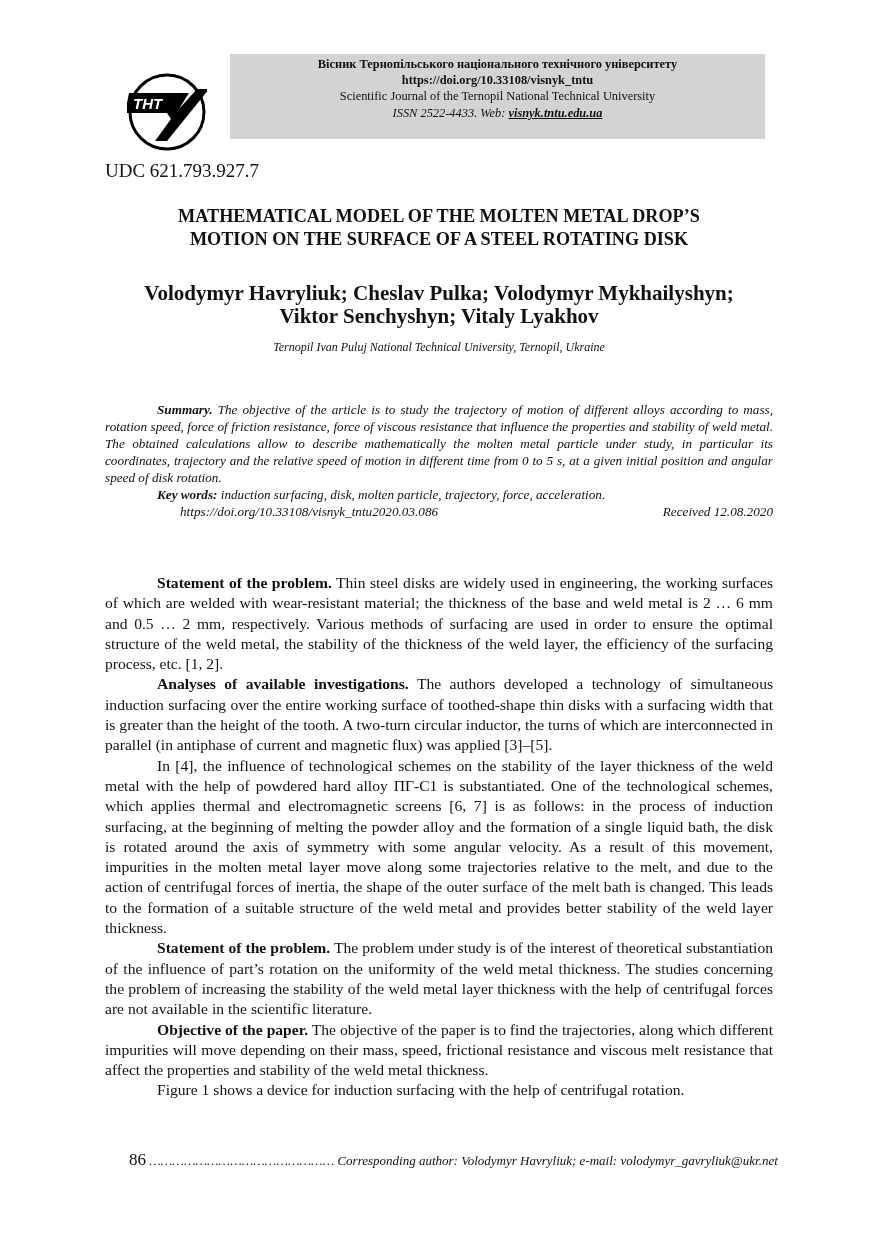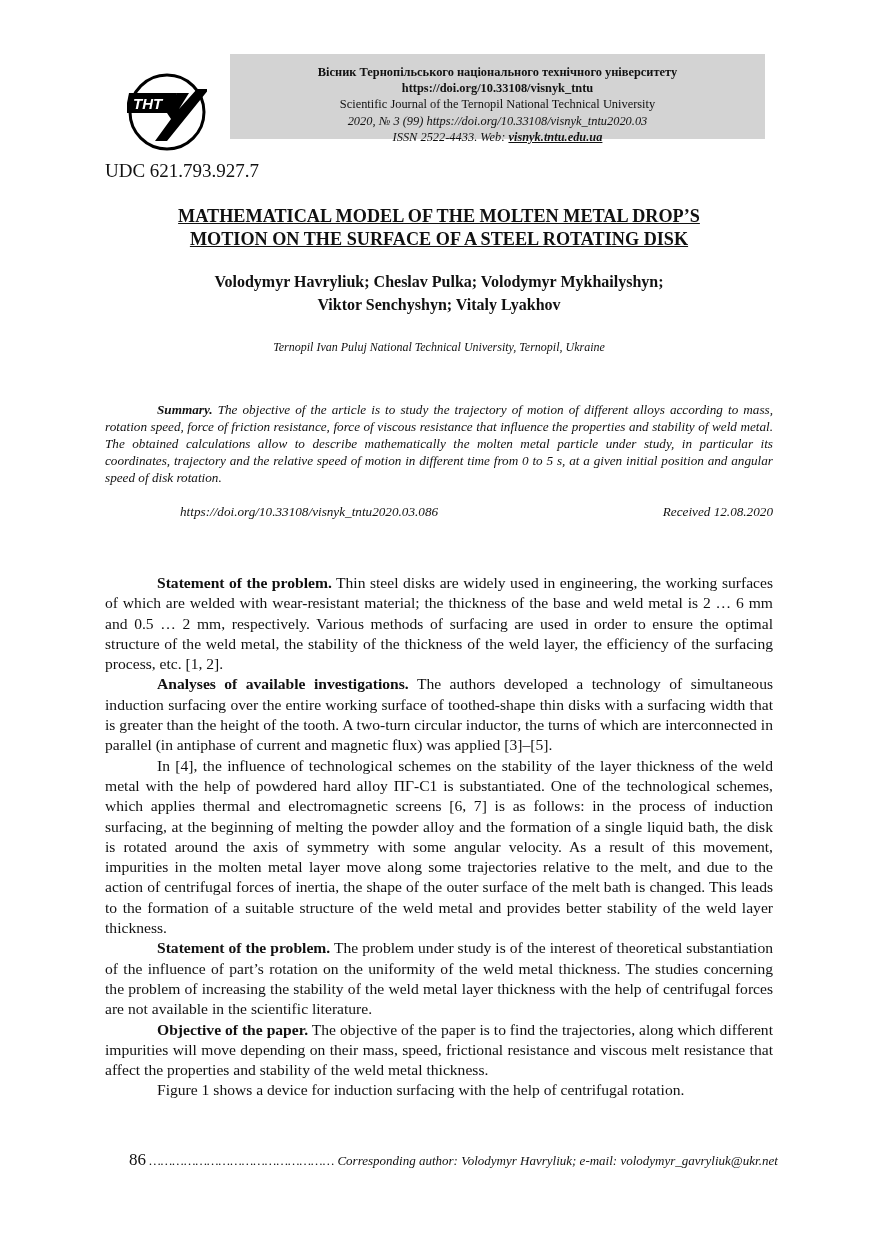--- a/index.html
+++ b/index.html
@@ -1,29 +1,29 @@
 <!DOCTYPE html>
 <html><head>
   <meta charset="utf-8">
   <style>
     html, body { margin: 0; padding: 0; background: #ffffff; }
     body { width: 877px; height: 1240px; position: relative; overflow: hidden;
            font-family: "Liberation Serif", serif; color: #111; }
     .logo { position: absolute; left: 127px; top: 71px; width: 80px; height: 82px; }
     .header-box { position: absolute; left: 230px; top: 54px; width: 535px; height: 85px;
                   background: #d3d3d3; text-align: center; font-size: 12.4px; line-height: 16.2px;
-                  padding-top: 10px; box-sizing: border-box; }
+                  padding-top: 2px; box-sizing: border-box; }
     .header-box .b { font-weight: bold; }
     .header-box .i { font-style: italic; }
     .header-box u { font-weight: bold; }
     .udc { position: absolute; left: 105px; top: 160px; font-size: 19px; font-weight: normal; }
     .title { position: absolute; left: 105px; width: 668px; top: 205px; text-align: center;
-             font-size: 18.2px; font-weight: bold; line-height: 23px; text-decoration: underline; }
-    .authors { position: absolute; left: 105px; width: 668px; top: 270px; text-align: center;
-               font-size: 16px; font-weight: bold; line-height: 23px; }
+             font-size: 18.2px; font-weight: bold; line-height: 23px; }
+    .authors { position: absolute; left: 105px; width: 668px; top: 282px; text-align: center;
+               font-size: 21px; font-weight: bold; line-height: 23px; }
     .affil { position: absolute; left: 105px; width: 668px; top: 340px; text-align: center;
              font-size: 12px; font-style: italic; }
     .summary { position: absolute; left: 105px; width: 668px; top: 402px; font-size: 13.2px;
                line-height: 16.9px; font-style: italic; text-align: justify; }
     .summary p { margin: 0; text-indent: 52px; }
     .summary b { font-style: italic; }
     .doi-row { position: absolute; left: 105px; width: 668px; top: 504px; font-size: 13.2px;
                font-style: italic; }
     .doi-row .doi { position: absolute; left: 75px; font-style: italic; }
     .doi-row .received { position: absolute; right: 0; text-align: center; }
@@ -43,40 +43,40 @@
     <polygon points="2,22 50,22 46,42 -2,42" fill="#000"></polygon>
     <polygon points="50,22 62,22 52,38 70,18 82,18 40,70 28,70 44,48 40,42" fill="#000"></polygon>
     <text x="6" y="38" font-family="Liberation Sans, sans-serif" font-weight="bold" font-style="italic" font-size="15" fill="#fff">THT</text>
   </svg>
 </div>
 
 <div class="header-box">
   <div class="b">Вісник Тернопільського національного технічного університету</div>
   <div class="b">https://doi.org/10.33108/visnyk_tntu</div>
   <div>Scientific Journal of the Ternopil National Technical University</div>
-  <div class="i">2020, № 3 (99) https://doi.org/10.33108/visnyk_tntu2020.03</div>
   <div class="i"><span>ISSN 2522-4433. Web: </span><u>visnyk.tntu.edu.ua</u></div>
 </div>
 
 <div class="udc">UDC 621.793.927.7</div>
 
 <div class="title">
   <div>MATHEMATICAL MODEL OF THE MOLTEN METAL DROP’S</div>
   <div>MOTION ON THE SURFACE OF A STEEL ROTATING DISK</div>
 </div>
 
 <div class="authors">
   <div>Volodymyr Havryliuk; Cheslav Pulka; Volodymyr Mykhailyshyn;</div>
   <div>Viktor Senchyshyn; Vitaly Lyakhov</div>
 </div>
 
 <div class="affil">Ternopil Ivan Puluj National Technical University, Ternopil, Ukraine</div>
 
 <div class="summary">
   <p><b>Summary.</b><span> The objective of the article is to study the trajectory of motion of different alloys according to mass, rotation speed, force of friction resistance, force of viscous resistance that influence the properties and stability of weld metal. The obtained calculations allow to describe mathematically the molten metal particle under study, in particular its coordinates, trajectory and the relative speed of motion in different time from 0 to 5 s, at a given initial position and angular speed of disk rotation.</span></p>
+  <p><b>Key words:</b><span> induction surfacing, disk, molten particle, trajectory, force, acceleration.</span></p>
 </div>
 
 <div class="doi-row">
   <span class="doi">https://doi.org/10.33108/visnyk_tntu2020.03.086</span>
   <span class="received">Received 12.08.2020</span>
 </div>
 
 <div class="body-text">
   <p><b>Statement of the problem.</b><span> Thin steel disks are widely used in engineering, the working surfaces of which are welded with wear-resistant material; the thickness of the base and weld metal is 2 … 6 mm and 0.5 … 2 mm, respectively. Various methods of surfacing are used in order to ensure the optimal structure of the weld metal, the stability of the thickness of the weld layer, the efficiency of the surfacing process, etc. [1, 2].</span></p>
   <p><b>Analyses of available investigations.</b><span> The authors developed a technology of simultaneous induction surfacing over the entire working surface of toothed-shape thin disks with a surfacing width that is greater than the height of the tooth. A two-turn circular inductor, the turns of which are interconnected in parallel (in antiphase of current and magnetic flux) was applied [3]–[5].</span></p>

